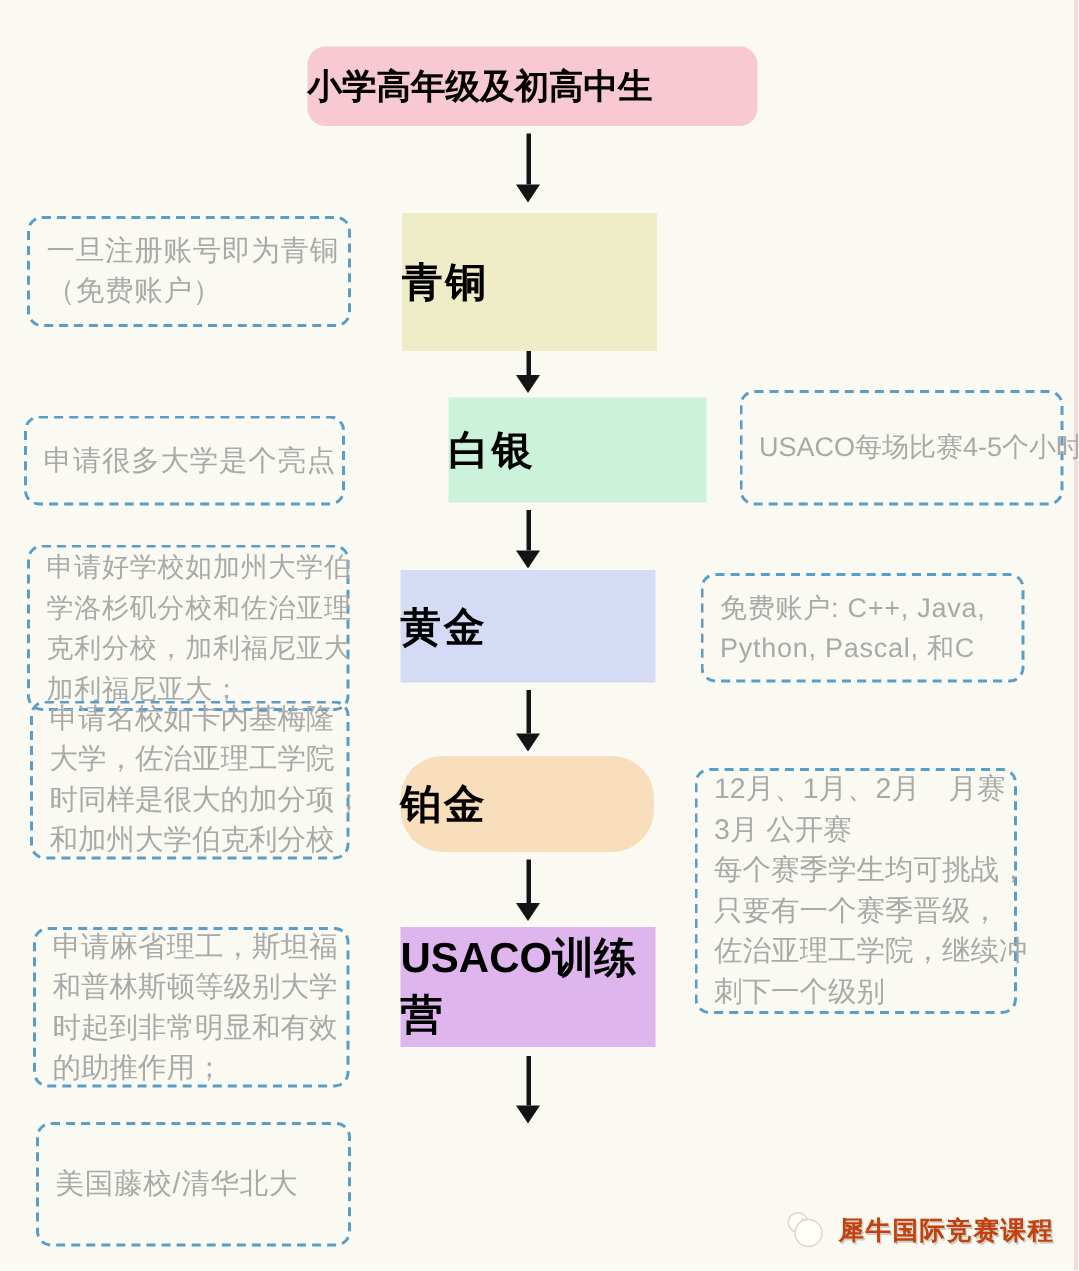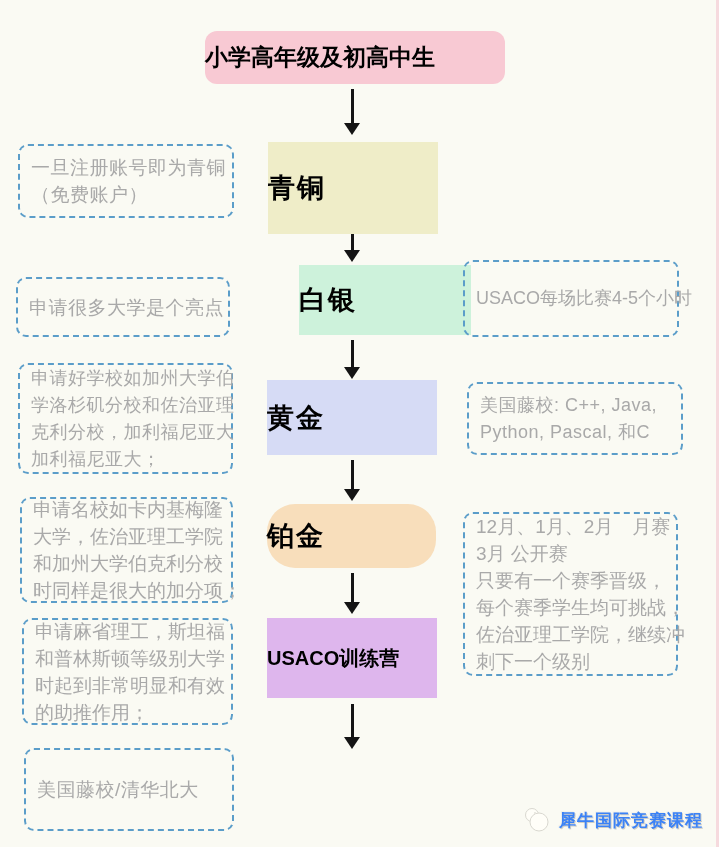--- a/index.html
+++ b/index.html
@@ -19,43 +19,43 @@
     position:absolute;
     display:flex; align-items:center; 
     font-weight:bold; color:#000000;
   }
   .box.rounded { border-radius:12px; }
   #top-box     { left:205px; top:31px;  width:300px; height:53px; background:#f8c9d3; font-size:23px; }
   #box-bronze  { left:268px; top:142px; width:170px; height:92px; background:#efedc8; font-size:27px; letter-spacing:2px; }
   #box-silver  { left:267px; top:265px; width:172px; height:70px; background:#cdf2db; font-size:27px; letter-spacing:2px;margin-left:32px; }
   #box-gold    { left:267px; top:380px; width:170px; height:75px; background:#d6dbf5; font-size:27px; letter-spacing:2px; }
   #box-platinum{ left:267px; top:504px; width:169px; height:64px; background:#f8debb; font-size:27px; letter-spacing:2px;border-radius:28px; }
-  #box-camp    { left:267px; top:618px; width:170px; height:80px; background:#deb6ed; font-size:20px; }
+  #box-camp    { left:267px; top:618px; width:170px; height:80px; background:#deb6ed; font-size:28px; }
   #box-ioi     { left:273px; top:754px; width:170px; height:72px; background:#c9f1d8; font-size:29px; letter-spacing:7px; padding-left:7px; box-sizing:border-box; }
 
   
   .note {
     position:absolute;
     border:2px dashed #5b9dc9;
     border-radius:10px;
     box-sizing:border-box;
     color:#a9a9a9;
     display:flex; flex-direction:column; justify-content:center;
     padding:6px 6px 6px 11px;
     font-size:18px; line-height:27px;
     letter-spacing:0.5px;
   }
   .note .ln { white-space:nowrap; }
   #note-l1 { left:18px; top:144px; width:216px; height:74px;  font-size:19px; }
   #note-l2 { left:16px; top:277px; width:214px; height:60px;  font-size:19px; }
   #note-l3 { left:18px; top:363px; width:215px; height:111px; }
-  #note-l4 { left:20px; top:497px; width:213px; height:106px; font-size:19px; letter-spacing:0; }
+  #note-l4 { left:20px; top:467px; width:213px; height:106px; font-size:19px; letter-spacing:0; }
   #note-l5 { left:22px; top:618px; width:211px; height:107px; font-size:19px; letter-spacing:0; }
   #note-l6 { left:24px; top:748px; width:210px; height:83px;  font-size:19px; }
-  #note-r1 { left:463px; top:260px; width:216px; height:77px; font-size:18px; letter-spacing:0; }
+  #note-r1 { left:493px; top:260px; width:216px; height:77px; font-size:18px; letter-spacing:0; }
   #note-r2 { left:467px; top:382px; width:216px; height:73px; }
   #note-r3 { left:463px; top:512px; width:215px; height:164px; font-size:19px; letter-spacing:0; }
 
   
   .arrow { position:absolute; left:344px; width:16px; }
   .arrow .shaft { width:3px; background:#141414; margin:0 auto; height:calc(100% - 12px); }
   .arrow .head  { width:0; height:0; margin:0 auto;
                   border-left:8px solid transparent; border-right:8px solid transparent;
                   border-top:12px solid #141414; }
   #arrow-1 { top:89px;  height:46px; }
@@ -65,21 +65,21 @@
   #arrow-5 { top:573px; height:41px; }
   #arrow-6 { top:704px; height:45px; }
 
   
   #watermark {
     position:absolute; right:16px; bottom:14px;
     display:flex; align-items:center; gap:7px;
   }
   #watermark .wm-text {
     font-size:17px; font-weight:bold; letter-spacing:1px;
-    color:#3b82f6;
+    color:#c2410c;
     text-shadow: 1px 1px 0 #cfcec6, -1px -1px 0 #f2f1ea;
     font-family: Liberation Mono, monospace;
   }
 </style>
 </head>
 <body>
 
 <div id="canvas">
 
   <div class="edge-strip"></div>
@@ -138,45 +138,45 @@
   </div>
   <div id="note-l3" class="note">
     <div class="ln">申请好学校如加州大学伯</div>
     <div class="ln">学洛杉矶分校和佐治亚理</div>
     <div class="ln">克利分校，加利福尼亚大</div>
     <div class="ln">加利福尼亚大；</div>
   </div>
   <div id="note-l4" class="note">
     <div class="ln">申请名校如卡内基梅隆</div>
     <div class="ln">大学，佐治亚理工学院</div>
+    <div class="ln">时同样是很大的加分项；</div>
     <div class="ln">和加州大学伯克利分校</div>
-    <div class="ln">时同样是很大的加分项；</div>
   </div>
   <div id="note-l6" class="note">
     <div class="ln">美国藤校/清华北大</div>
   </div>
   <div id="note-l5" class="note">
     <div class="ln">申请麻省理工，斯坦福</div>
     <div class="ln">和普林斯顿等级别大学</div>
     <div class="ln">时起到非常明显和有效</div>
     <div class="ln">的助推作用；</div>
   </div>
 
   <div id="note-r1" class="note">
     <div class="ln">USACO每场比赛4-5个小时</div>
   </div>
   <div id="note-r2" class="note">
-    <div class="ln">美国藤校: C++, Java,</div>
+    <div class="ln">免费账户: C++, Java,</div>
     <div class="ln">Python, Pascal, 和C</div>
   </div>
   <div id="note-r3" class="note">
     <div class="ln">12月、1月、2月　月赛</div>
     <div class="ln">3月 公开赛</div>
+    <div class="ln">每个赛季学生均可挑战，</div>
     <div class="ln">只要有一个赛季晋级，</div>
-    <div class="ln">每个赛季学生均可挑战，</div>
     <div class="ln">佐治亚理工学院，继续冲</div>
     <div class="ln">刺下一个级别</div>
   </div>
 
   <div id="watermark">
     <svg width="30" height="26" viewBox="0 0 30 26">
       <circle cx="10" cy="8" r="6.5" fill="#fffef8" stroke="#d9d8d0" stroke-width="1"></circle>
       <circle cx="17" cy="15" r="9" fill="#fffef8" stroke="#d9d8d0" stroke-width="1"></circle>
       <circle cx="13" cy="6" r="1" fill="#e3e2da"></circle>
     </svg>

